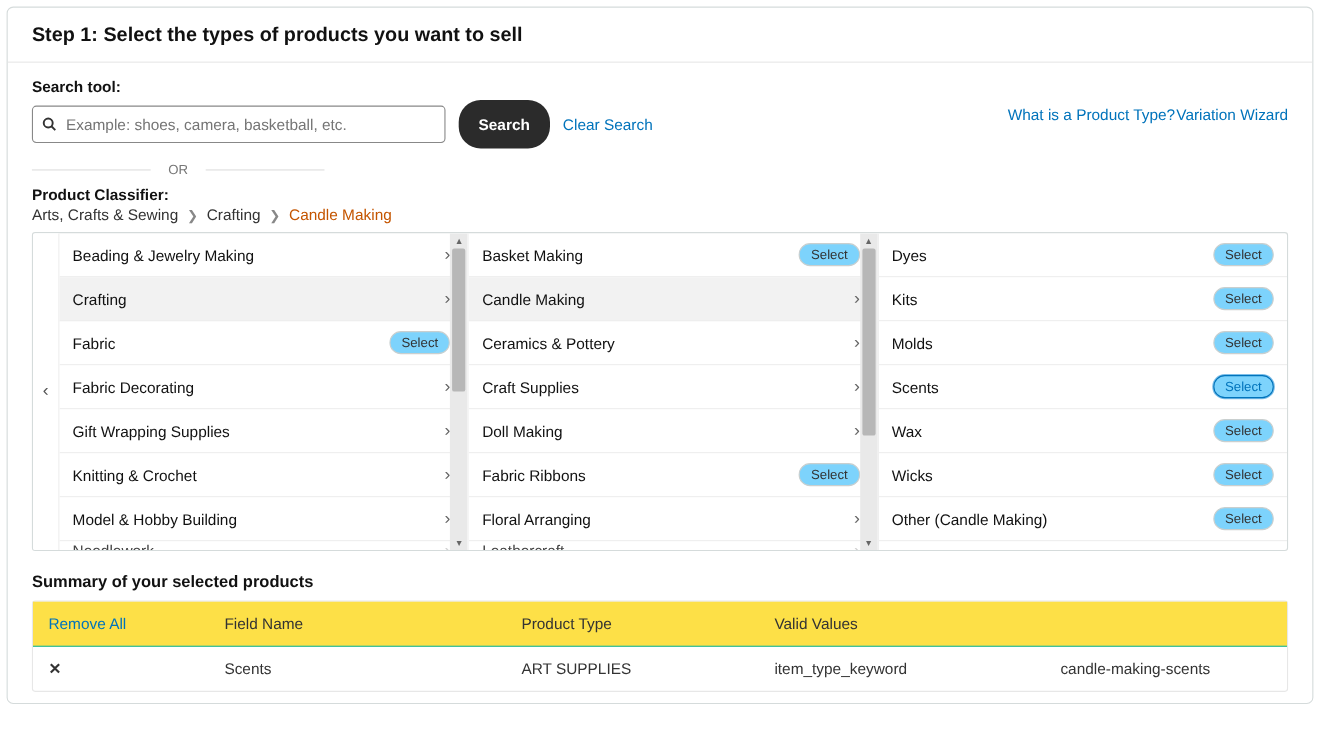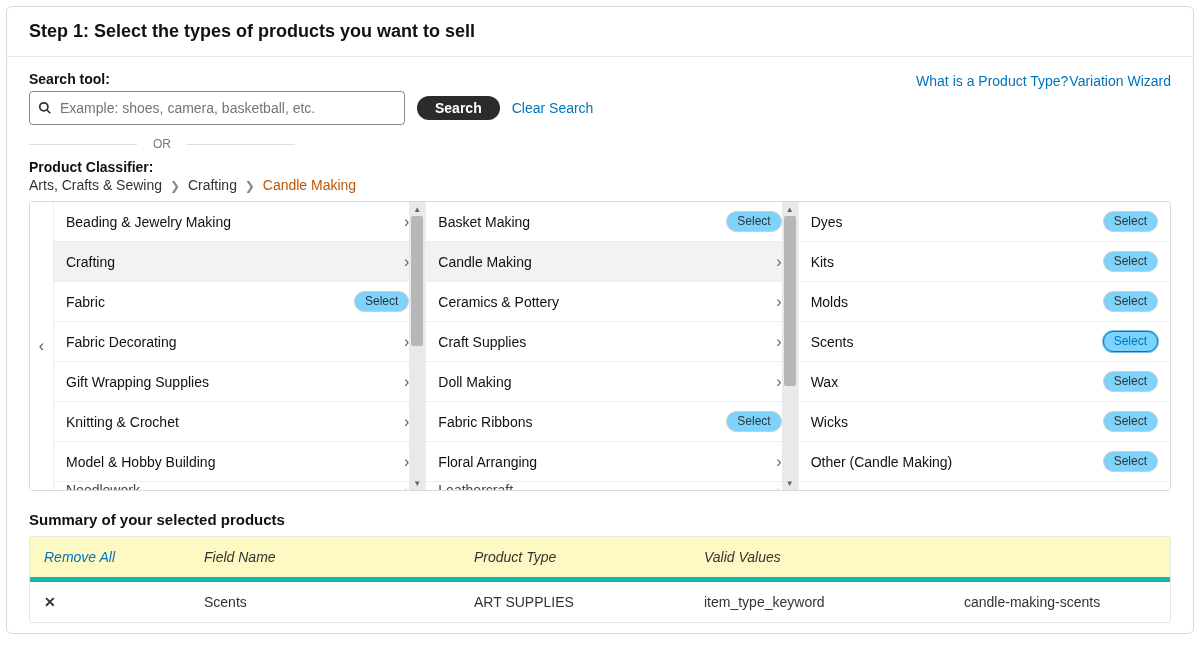--- a/index.html
+++ b/index.html
@@ -23,21 +23,21 @@
   }
   .step-header {
     padding: 14px 22px;
     border-bottom: 1px solid #e7e7e7;
     font-size: 18px;
     font-weight: 700;
   }
   .top-row {
     display: flex;
     justify-content: space-between;
-    align-items: flex-start;
+    align-items: center;
     padding: 14px 22px 0 22px;
   }
   .search-section { }
   .search-label {
     font-weight: 700;
     font-size: 14px;
     margin-bottom: 4px;
   }
   .search-row {
     display: flex;
@@ -65,21 +65,21 @@
     margin-right: 6px;
     display: inline-flex;
   }
   .btn-search {
     background: #2b2b2b;
     color: #fff;
     font-weight: 700;
     border: none;
     border-radius: 20px;
     padding: 0 18px;
-    height: 24px;
+    height: 44px;
     font-size: 14px;
     cursor: pointer;
   }
   .link {
     color: #0073bb;
     text-decoration: none;
     font-size: 14px;
     cursor: pointer;
   }
   .top-links {
@@ -207,25 +207,24 @@
     border-radius:3px;
   }
   .sum-head, .sum-row{
     display:grid;
     grid-template-columns: 160px 270px 230px 260px 1fr;
     align-items:center;
     padding:12px 14px;
     font-size:14px;
   }
   .sum-head{
-    background:#fef9c3;
+    background:#fde047;
     color:#333;
     font-weight:400;
-    border-bottom:5px solid #14b8a6;
-    font-style:italic;
+    border-bottom:1px solid #14b8a6;
   }
   .sum-head .link{font-weight:400;}
   .sum-row{
     color:#333;
   }
   .remove-x{
     font-weight:700;
     cursor:pointer;
     text-align:center;
     width:40px;

